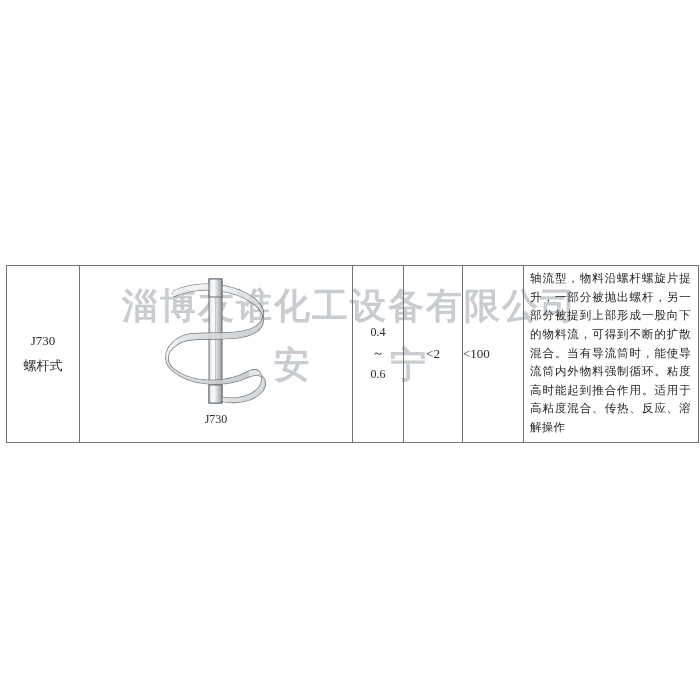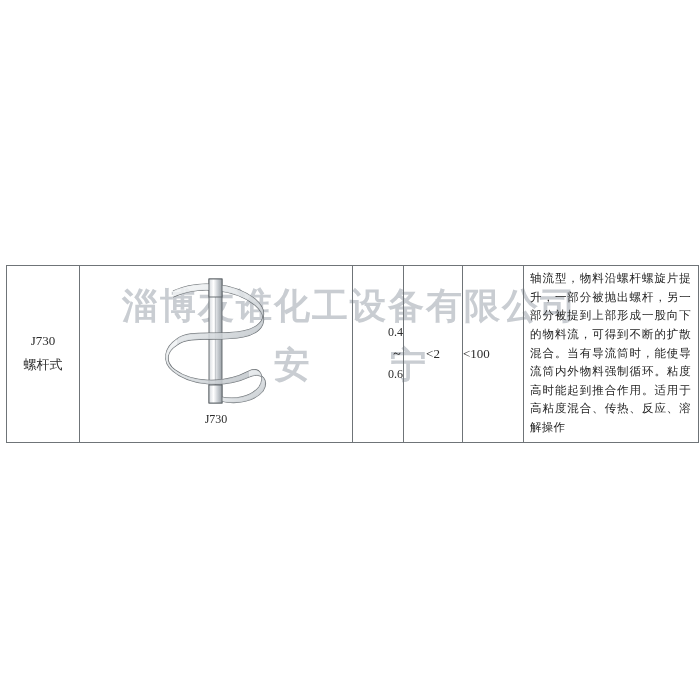--- a/index.html
+++ b/index.html
@@ -35,33 +35,33 @@
     table-layout: fixed;
   }
   table.spec td {
     border: 1px solid #6f7478;
     vertical-align: middle;
     padding: 0;
     background: transparent;
   }
   .col-code   { width: 72px;  text-align: center; }
   .col-figure { width: 272px; text-align: center; position: relative; }
-  .col-ratio  { width: 50px;  text-align: right; }
+  .col-ratio  { width: 50px;  text-align: center; }
   .col-visc   { width: 58px;  text-align: center; }
   .col-vol    { width: 60px;  text-align: left; }
   .col-desc   { width: 174px; }
 
   .code-cell {
     font-family: "Liberation Serif", serif;
     font-size: 13px;
     color: #2b2b2b;
     line-height: 1.9;
   }
   .code-num { display: block; }
-  .code-name { display: block; font-family: Liberation Mono, monospace; font-size: 13px; }
+  .code-name { display: block; font-family: Liberation Serif, serif; font-size: 13px; }
 
   .ratio-cell {
     font-family: "Liberation Serif", serif;
     font-size: 12px;
     color: #2b2b2b;
     line-height: 1.75;
   }
   .ratio-cell span { display: block; }
 
   .num-cell {

